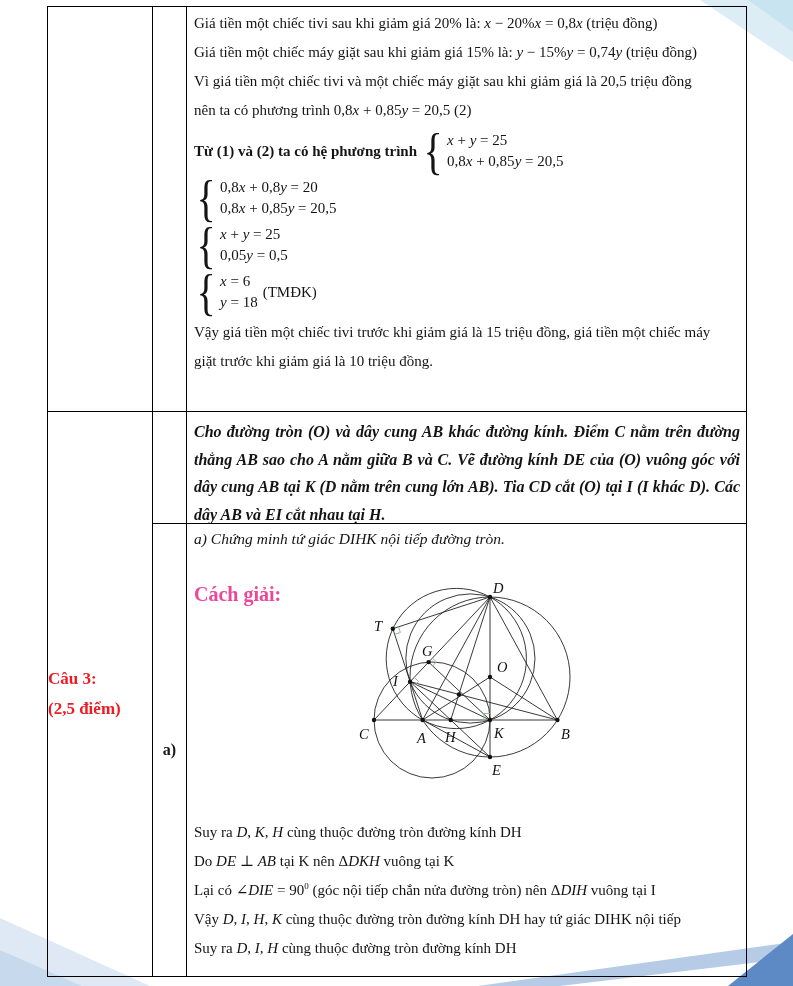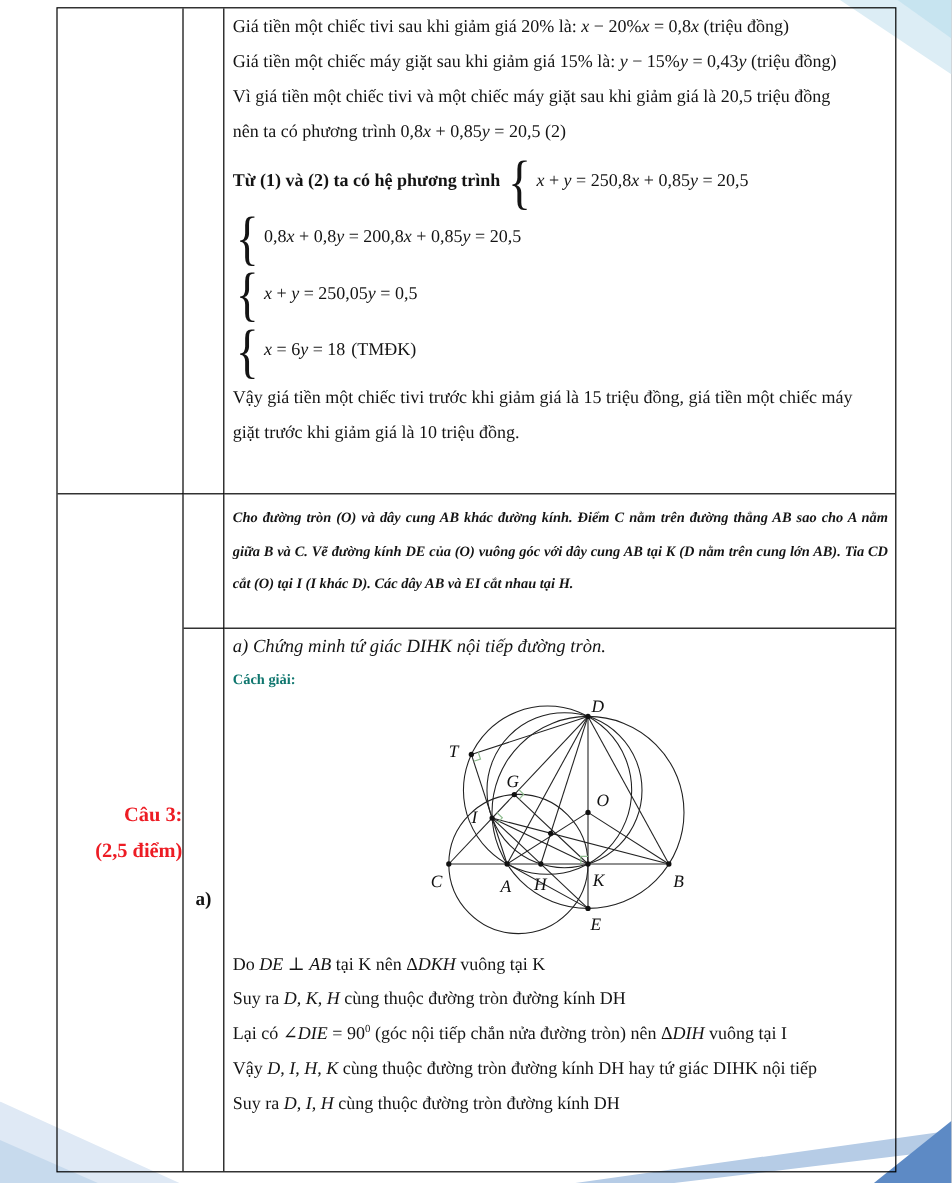--- a/index.html
+++ b/index.html
@@ -13,42 +13,42 @@
   .deco-br-sliver{background:#b6cce6;clip-path:polygon(478px 986px,793px 942px,793px 958px,560px 986px);}
   .deco-br1{background:#5d8ac5;clip-path:polygon(728px 986px,793px 934px,793px 986px);}
 
   .sheet-table{position:absolute;left:47px;top:6px;width:698px;height:969px;
      display:grid;grid-template-columns:105px 34px 1fr;grid-template-rows:405px 112px 1fr;
      border:1.6px solid #000;}
   .cell{box-sizing:border-box;background:transparent;}
   .b-r{border-right:1.6px solid #000;}
   .b-b{border-bottom:1.6px solid #000;}
   .c1-merged{grid-column:1;grid-row:2/4;display:flex;flex-direction:column;
-     align-items:flex-end;justify-content:center;gap:10px;}
+     align-items:flex-start;justify-content:center;gap:10px;}
   .q-label,.q-points{color:#ed1c24;font-weight:bold;font-size:17px;line-height:20px;}
   .a-label-cell{display:flex;align-items:center;justify-content:center;}
   .a-label{font-weight:bold;font-size:16px;}
 
   .content{padding:2px 4px 0 7px;font-size:15px;}
   .r1line{line-height:29px;white-space:nowrap;}
   .closing-line{line-height:29px;white-space:nowrap;}
   .sys{display:flex;align-items:center;margin:5px 0;white-space:nowrap;}
   .sys-intro{margin-right:4px;font-weight:bold;}
   .brace{font-size:50px;line-height:42px;font-weight:400;transform:scaleX(.8);}
-  .sys-lines{display:flex;flex-direction:row;margin-left:2px;justify-content:space-between;}
+  .sys-lines{display:flex;flex-direction:column;margin-left:2px;justify-content:space-between;}
   .sys-line{line-height:21px;white-space:nowrap;}
   .sys-suffix{margin-left:5px;text-align:right;}
 
   .problem-cell{padding:6px 6px 0 7px;}
-  .problem-text{font-weight:bold;font-style:italic;font-size:12px;line-height:27.5px;
+  .problem-text{font-weight:bold;font-style:italic;font-size:16px;line-height:27.5px;
      text-align:justify;}
 
   .sol-cell{position:relative;padding:2px 4px 0 7px;font-size:15px;}
   .a-heading{font-weight:normal;font-style:italic;font-size:15.5px;line-height:26px;white-space:nowrap;}
-  .sol-label{color:#0f766e;font-weight:bold;font-size:12px;line-height:28px;}
+  .sol-label{color:#ec4899;font-weight:bold;font-size:20px;line-height:28px;margin-top:28px;}
   .fig-spacer{height:210px;}
   .figure-svg{position:absolute;left:131px;top:55px;}
   .proof-line{line-height:29px;white-space:nowrap;}
 
   .st-i{font-style:italic;}
   .st-sup{vertical-align:super;font-size:.6em;line-height:0;}
   svg text{font-family:"Liberation Serif","DejaVu Serif",serif;font-style:italic;font-size:14.5px;fill:#111;}
 </style>
 </head>
 <body>
@@ -61,21 +61,21 @@
   <div class="deco deco-bl2"></div>
   <div class="deco deco-br-sliver"></div>
   <div class="deco deco-br1"></div>
 
   <div class="sheet-table">
 
     <div class="cell b-r b-b"></div>
     <div class="cell b-r b-b"></div>
     <div class="cell b-b content">
       <div class="r1line"><span>Giá tiền một chiếc tivi sau khi giảm giá 20% là:  </span><span class="st-i">x</span><span> − 20%</span><span class="st-i">x</span><span> = 0,8</span><span class="st-i">x</span><span> (triệu đồng)</span></div>
-      <div class="r1line"><span>Giá tiền một chiếc máy giặt sau khi giảm giá 15% là:  </span><span class="st-i">y</span><span> − 15%</span><span class="st-i">y</span><span> = 0,43</span><span class="st-i">y</span><span> (triệu đồng)</span></div>
+      <div class="r1line"><span>Giá tiền một chiếc máy giặt sau khi giảm giá 15% là:  </span><span class="st-i">y</span><span> − 15%</span><span class="st-i">y</span><span> = 0,74</span><span class="st-i">y</span><span> (triệu đồng)</span></div>
       <div class="r1line"><span>Vì giá tiền một chiếc tivi và một chiếc máy giặt sau khi giảm giá là 20,5 triệu đồng</span></div>
       <div class="r1line"><span>nên ta có phương trình  0,8</span><span class="st-i">x</span><span> + 0,85</span><span class="st-i">y</span><span> = 20,5  (2)</span></div>
 
       <div class="sys">
         <span class="sys-intro"><span>Từ (1) và (2) ta có hệ phương trình </span></span>
         <span class="brace">{</span>
         <span class="sys-lines">
           <span class="sys-line"><span class="st-i">x</span><span> + </span><span class="st-i">y</span><span> = 25</span></span>
           <span class="sys-line"><span>0,8</span><span class="st-i">x</span><span> + 0,85</span><span class="st-i">y</span><span> = 20,5</span></span>
         </span>
@@ -180,20 +180,20 @@
           <text x="395" y="685">I</text>
           <text x="361" y="738">C</text>
           <text x="419" y="742">A</text>
           <text x="447" y="741">H</text>
           <text x="496" y="737">K</text>
           <text x="563" y="738">B</text>
           <text x="494" y="774">E</text>
         </g>
       </svg>
 
+      <div class="proof-line"><span>Suy ra  </span><span class="st-i">D</span><span>, </span><span class="st-i">K</span><span>, </span><span class="st-i">H</span><span>  cùng thuộc đường tròn đường kính DH</span></div>
       <div class="proof-line"><span>Do  </span><span class="st-i">DE</span><span> ⊥ </span><span class="st-i">AB</span><span>  tại K nên  Δ</span><span class="st-i">DKH</span><span>  vuông tại K</span></div>
-      <div class="proof-line"><span>Suy ra  </span><span class="st-i">D</span><span>, </span><span class="st-i">K</span><span>, </span><span class="st-i">H</span><span>  cùng thuộc đường tròn đường kính DH</span></div>
       <div class="proof-line"><span>Lại có  ∠</span><span class="st-i">DIE</span><span> = 90</span><span class="st-sup">0</span><span> (góc nội tiếp chắn nửa đường tròn) nên  Δ</span><span class="st-i">DIH</span><span>  vuông tại I</span></div>
       <div class="proof-line"><span>Vậy  </span><span class="st-i">D</span><span>, </span><span class="st-i">I</span><span>, </span><span class="st-i">H</span><span>, </span><span class="st-i">K</span><span>  cùng thuộc đường tròn đường kính DH hay tứ giác DIHK nội tiếp</span></div>
       <div class="proof-line"><span>Suy ra  </span><span class="st-i">D</span><span>, </span><span class="st-i">I</span><span>, </span><span class="st-i">H</span><span>  cùng thuộc đường tròn đường kính DH</span></div>
     </div>
   </div>
 </div>
 
 </body></html>

